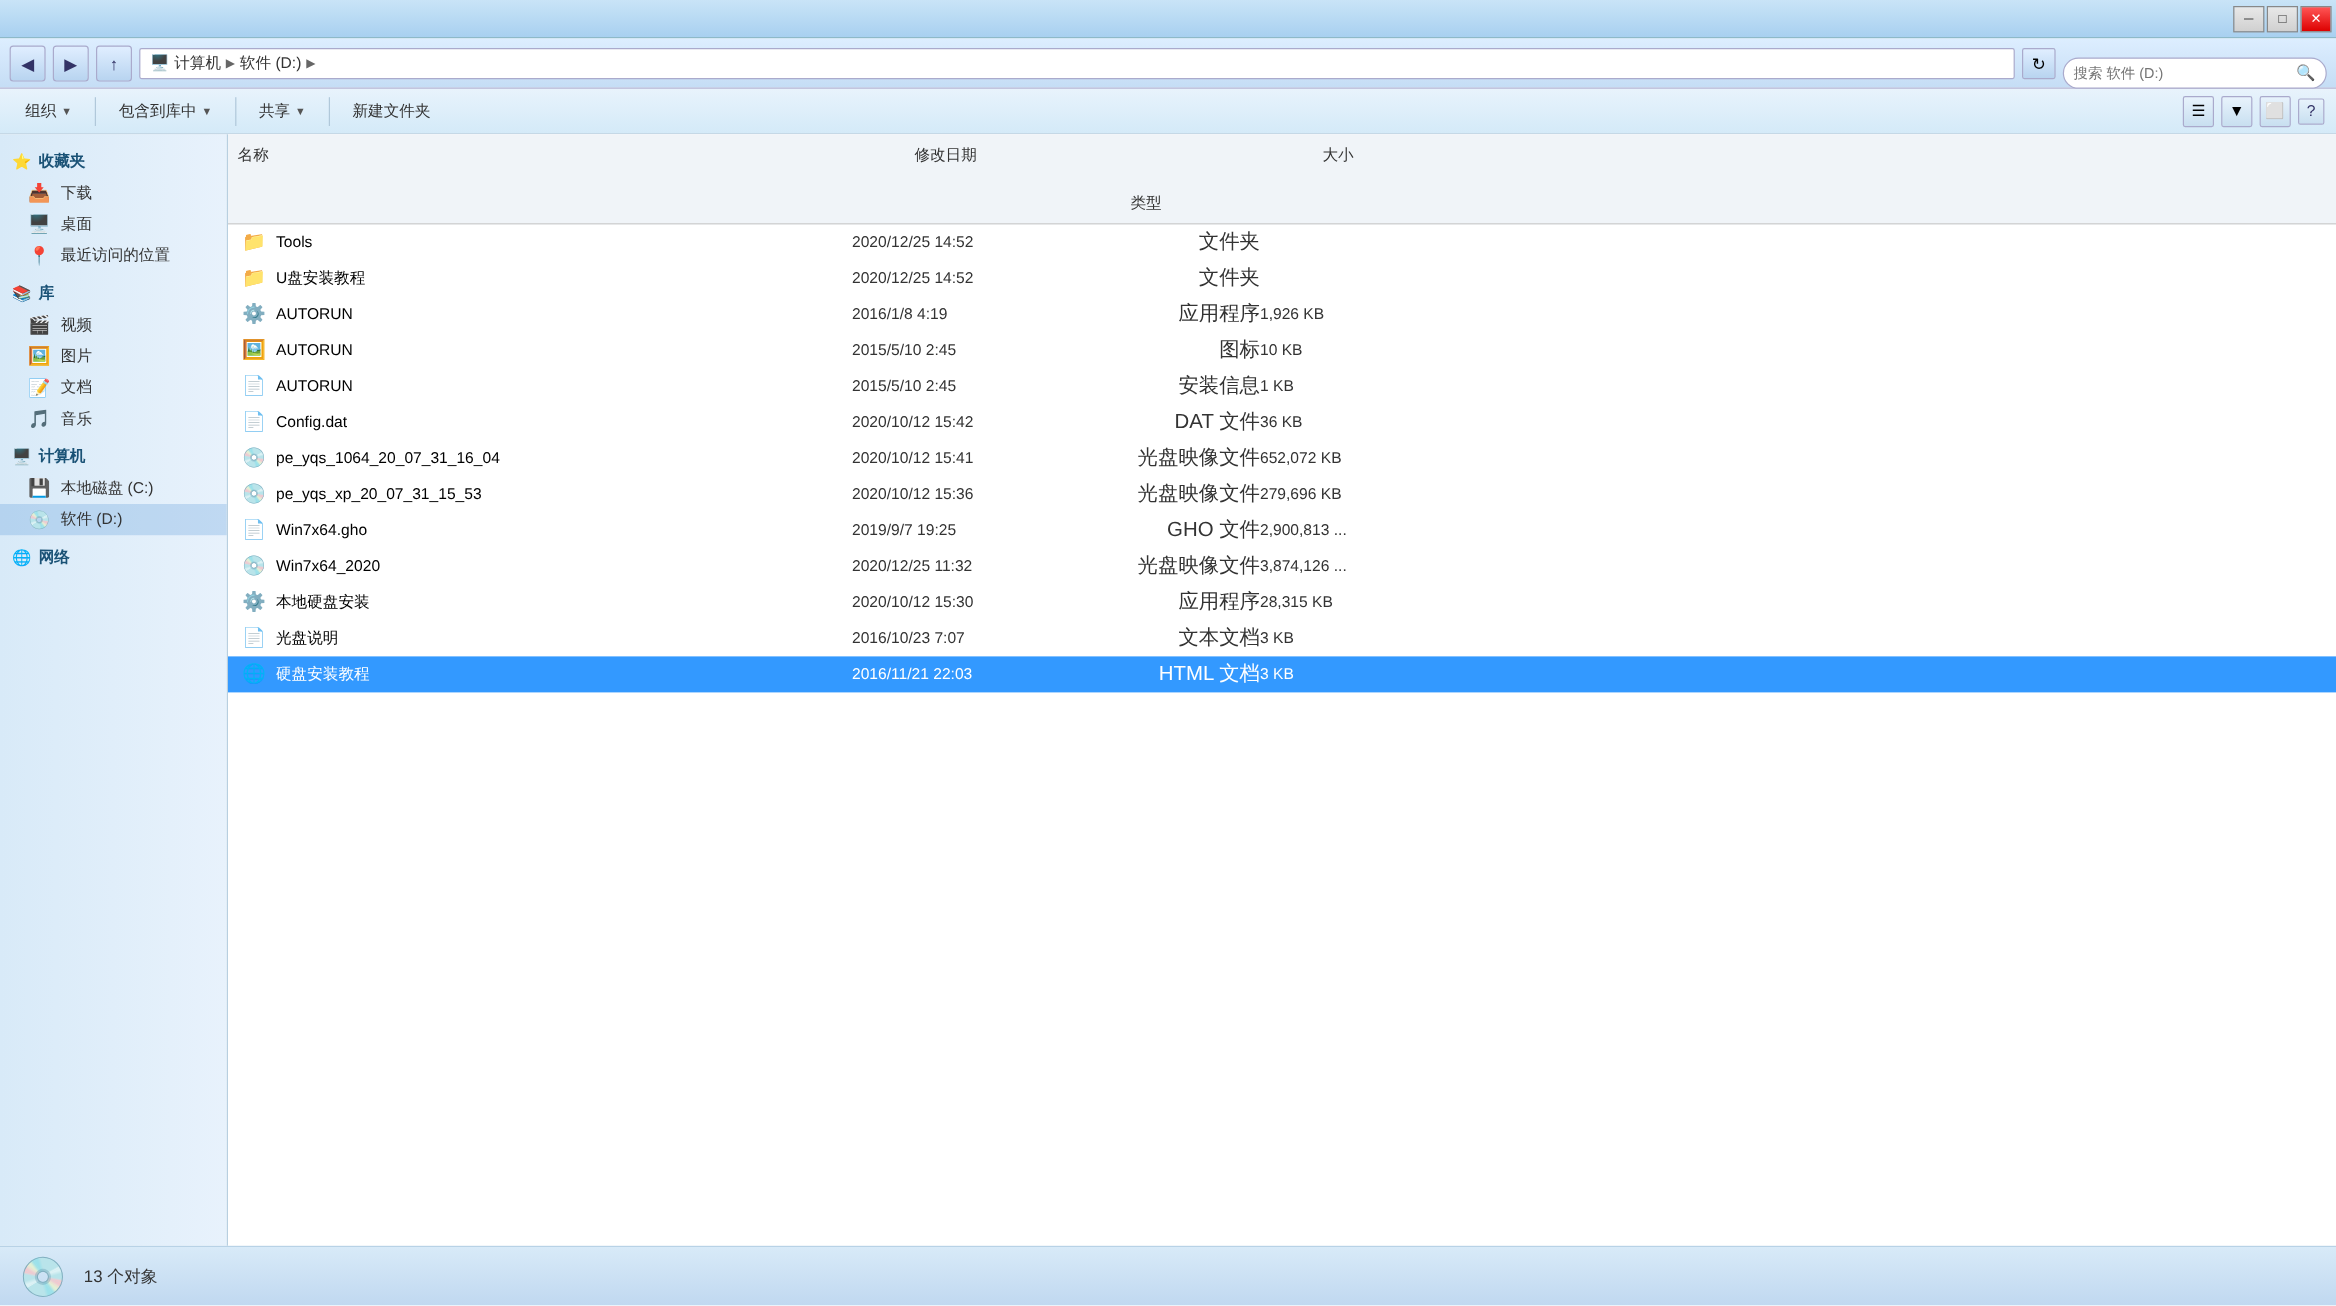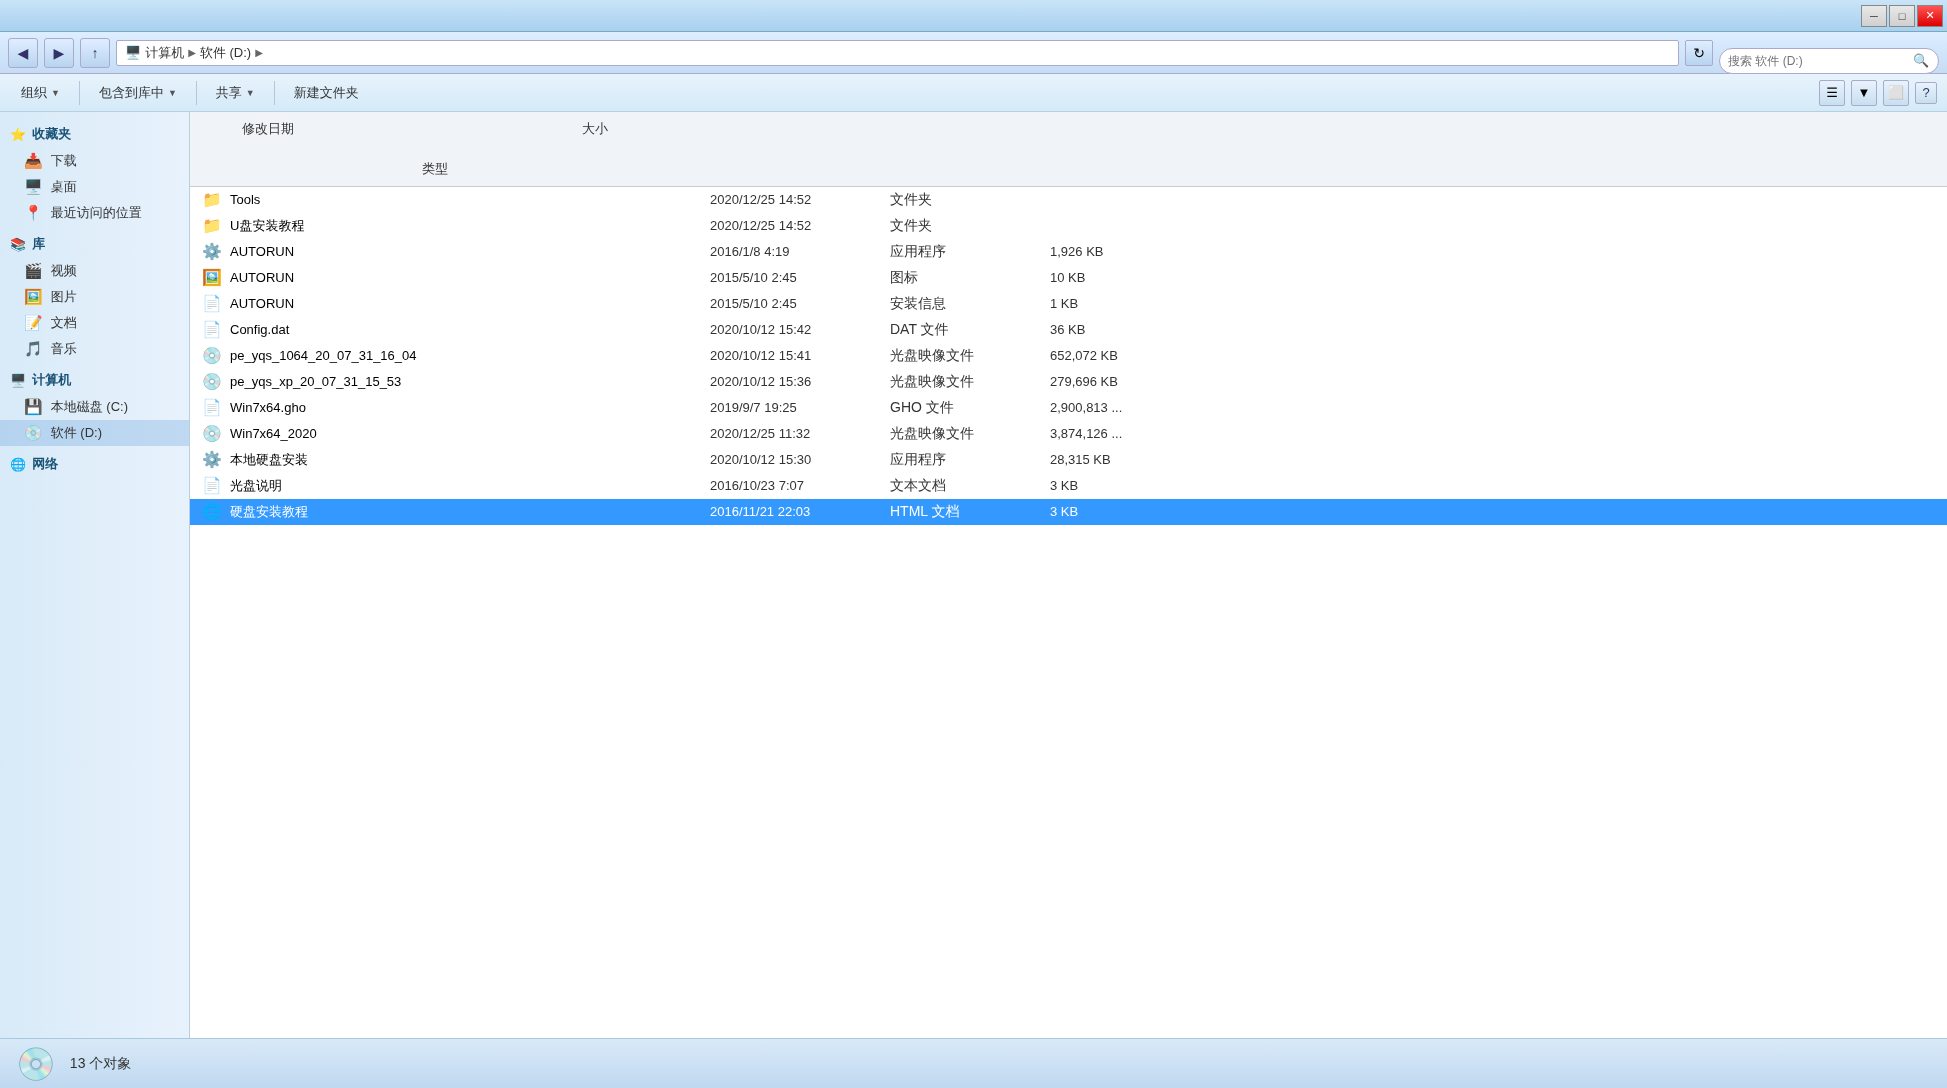--- a/index.html
+++ b/index.html
@@ -249,21 +249,21 @@
     .file-name {
       width: 520px;
       display: flex;
       align-items: center;
       gap: 8px;
       padding-left: 12px;
       font-size: 13px;
     }
     .file-icon { font-size: 16px; width: 20px; text-align: center; }
     .file-date { width: 180px; font-size: 13px; color: #333; }
-    .file-type { width: 160px; font-size: 14px; color: #333; }
+    .file-type { width: 160px; font-size: 17px; color: #333; text-align: right; }
     .file-size { width: 120px; font-size: 13px; color: #333; padding-right: 16px; }
     .file-row.highlighted .file-date,
     .file-row.highlighted .file-type,
     .file-row.highlighted .file-size { color: #fff; }
 
     
     .status-bar {
       height: 50px;
       background: linear-gradient(to bottom, #d8eaf8, #c0d8f0);
       border-top: 1px solid #a8c8e0;
@@ -392,20 +392,21 @@
         <div class="sidebar-header">
           <span>🌐</span>
           <span>网络</span>
         </div>
       </div>
     </div>
 
   <div class="file-area">
 
     <div class="file-list-header">
+      <div class="col-header col-name">名称</div>
       <div class="col-header col-date">修改日期</div>
       <div class="col-header col-type">类型</div>
       <div class="col-header col-size">大小</div>
     </div>
 
     <div class="file-list" id="file-list-container">
         <div class="file-row">
     <div class="file-name">
       <span class="file-icon">📁</span>
       <span>Tools</span>

